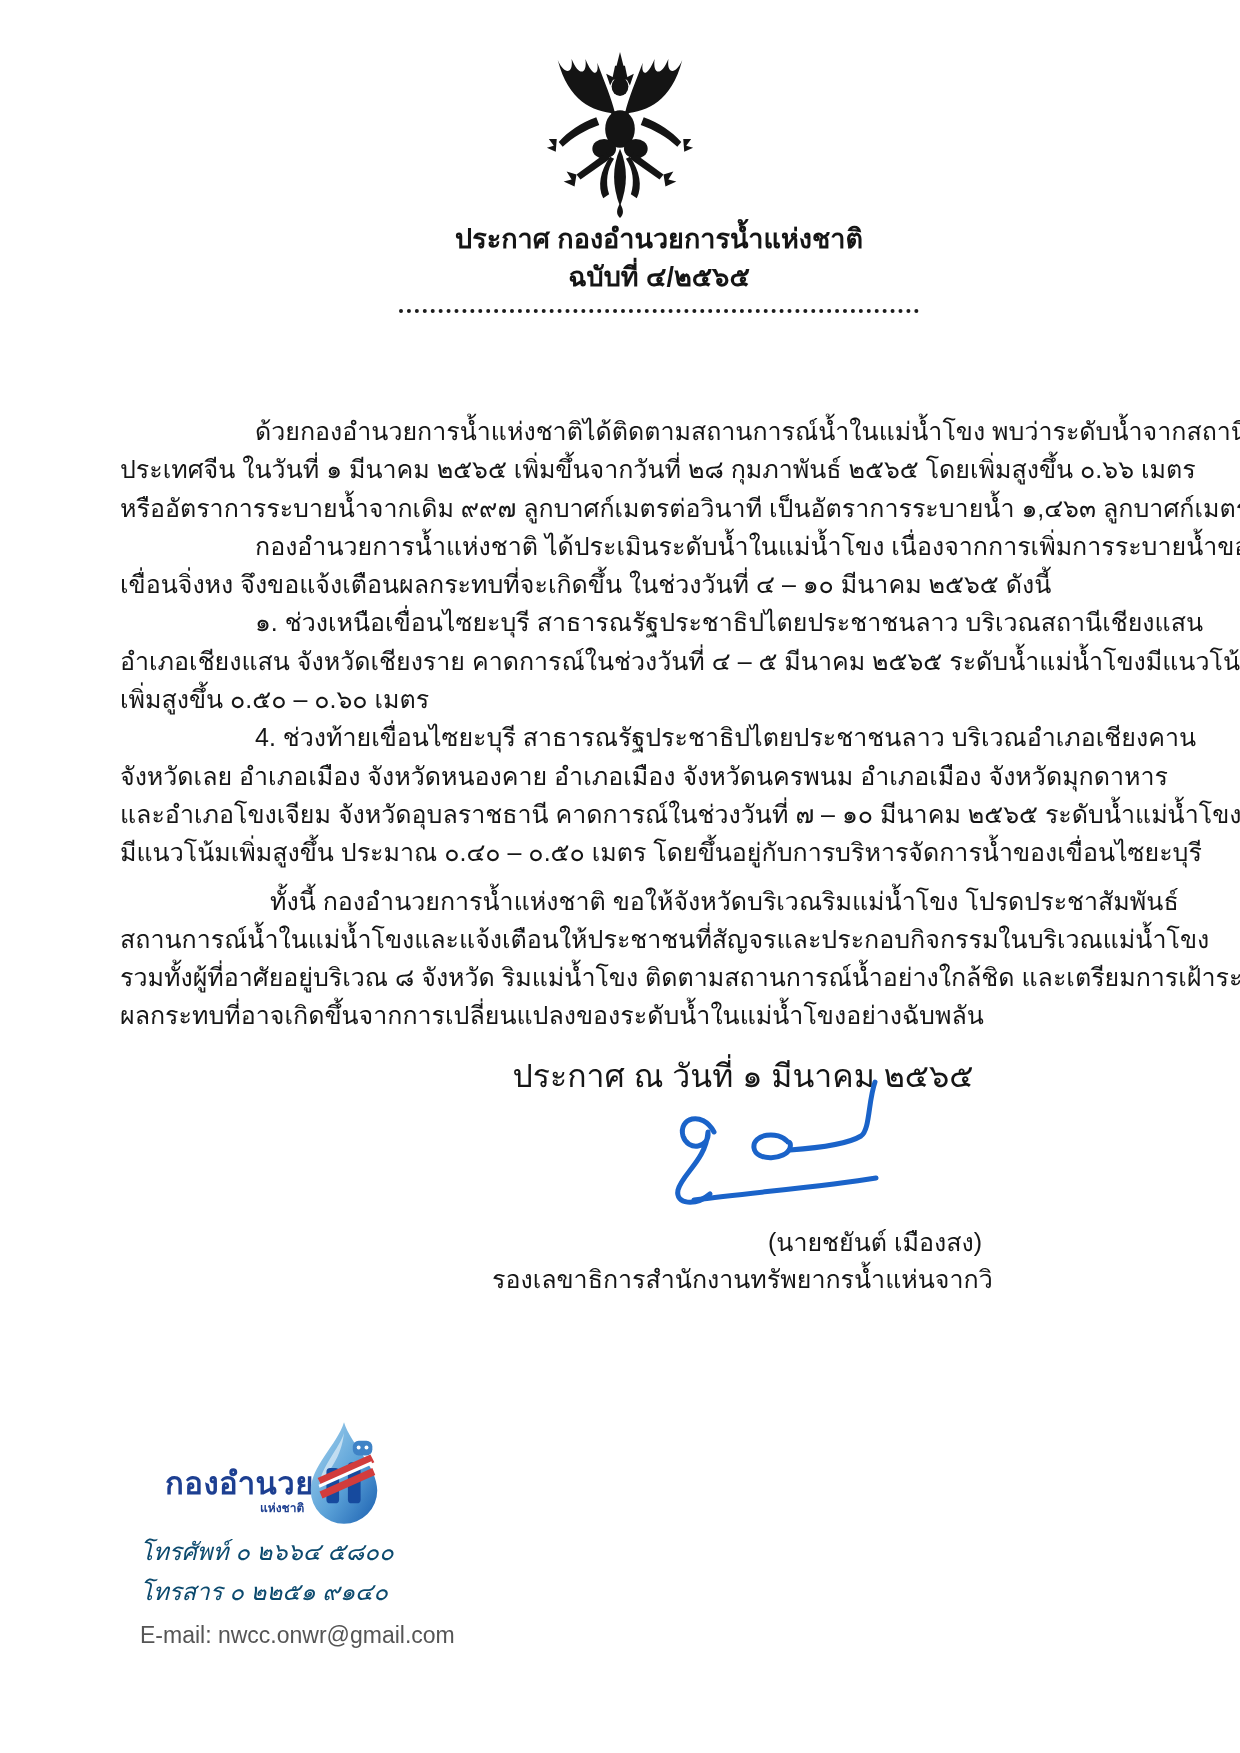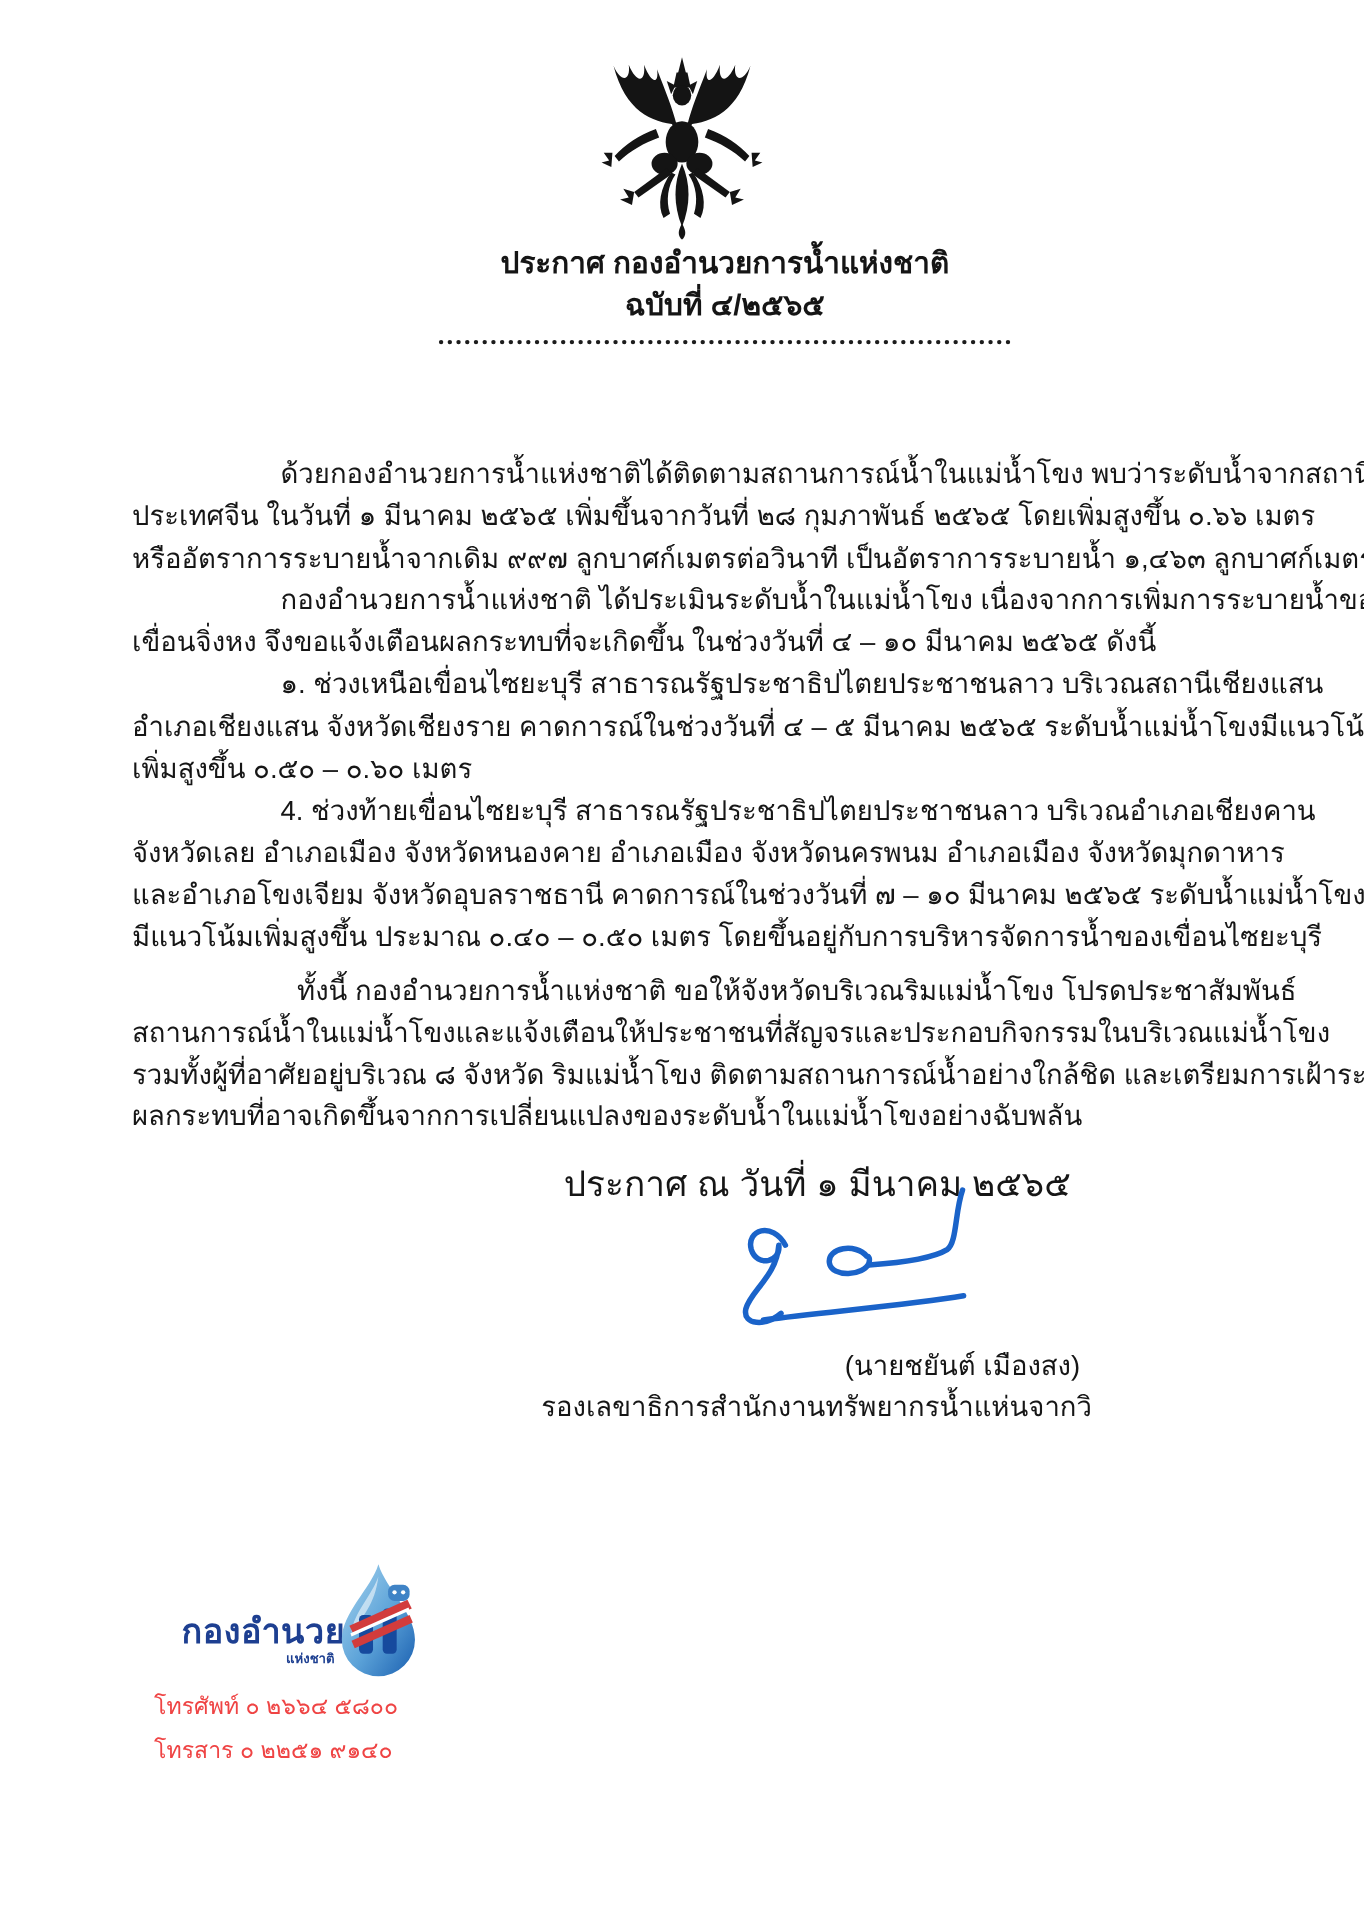--- a/index.html
+++ b/index.html
@@ -47,21 +47,21 @@
   .logo-row{position:relative;height:114px;}
   .logo-main{
     position:absolute;left:25px;top:40px;
     font-size:31px;font-weight:bold;letter-spacing:0.5px;
   }
   .logo-sub{
     position:absolute;left:120px;top:80px;
     font-size:12px;font-weight:bold;
   }
   .logo-drop{position:absolute;left:160px;top:0;width:88px;height:110px;}
-  .contact-line{font-size:21px;line-height:40px;white-space:pre;color:#ef4444;}
+  .contact-line{font-size:24px;line-height:40px;white-space:pre;color:#0c4a6e;font-style:italic;}
   .email-line{font-size:23px;line-height:34px;margin-top:6px;white-space:pre;color:#555;}
 </style>
 </head>
 <body>
 
 <div class="page">
 
   <div class="emblem">
     <svg viewBox="0 0 180 170" width="184" height="168" aria-hidden="true">
       <g fill="#141414" stroke="none">
@@ -174,15 +174,16 @@
           <path d="M20 74 L74 50 L77 57 L23 81 Z" fill="#d23c3c"></path>
           <path d="M19 67 L73 43 L74 46 L20 70 Z" fill="#ffffff"></path>
           <rect x="54" y="22" width="20" height="15" rx="6" fill="#3f83c6"></rect>
           <circle cx="60" cy="29" r="2" fill="#ffffff"></circle>
           <circle cx="68" cy="29" r="2" fill="#ffffff"></circle>
         </svg>
       </div>
     </div>
     <div class="contact-line">โทรศัพท์ ๐ ๒๖๖๔ ๕๘๐๐</div>
     <div class="contact-line">โทรสาร ๐ ๒๒๕๑ ๙๑๔๐</div>
+    <div class="email-line">E-mail: nwcc.onwr@gmail.com</div>
   </div>
 
 </div>
 
 </body></html>

